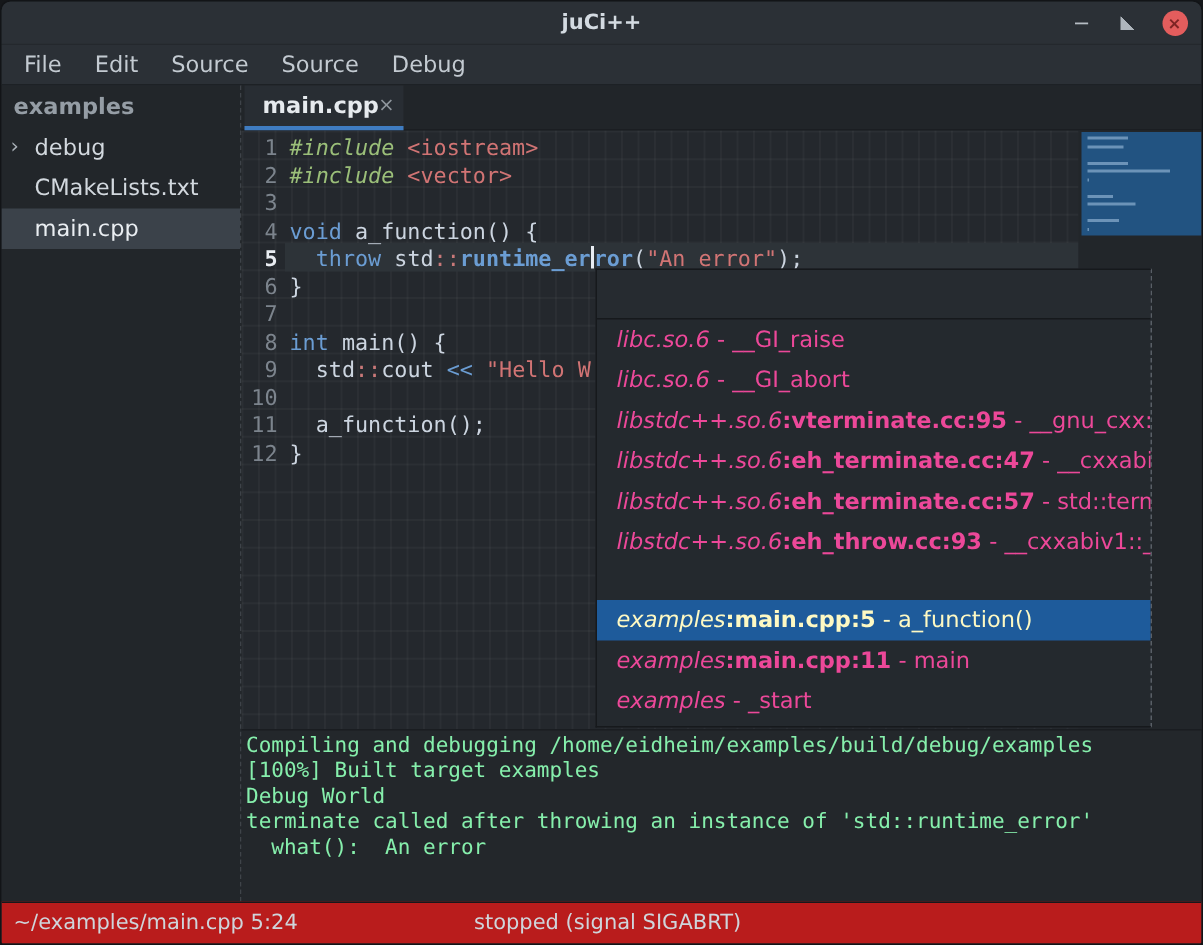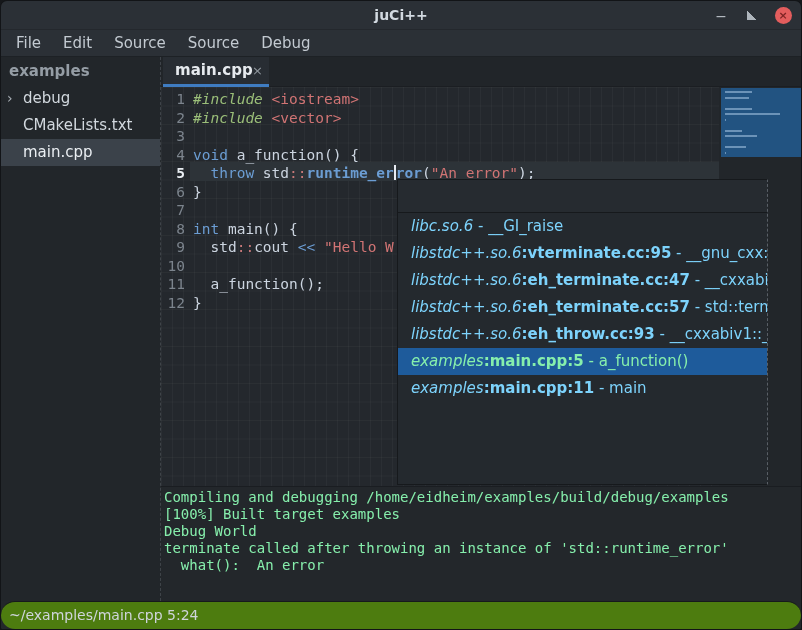--- a/index.html
+++ b/index.html
@@ -60,32 +60,32 @@
   .seg-opr{color:var(--opr);} .seg-def{color:var(--def);}
   .seg-caret{display:inline-block;width:0;border-left:2px solid #e8ecf2;height:15px;vertical-align:-2px;}
   
   .map{position:absolute;left:558px;top:0;width:84px;height:399px;background:#22262a;}
   .map-viewport{position:absolute;left:2px;top:1px;width:80px;height:69px;background:#225381;}
   .map-line{position:absolute;left:4px;height:2px;background:rgba(170,200,230,0.55);}
   
   .popup{position:absolute;left:236px;top:92px;width:371px;height:306px;background:#24292e;
          border:1px solid #16191c;border-right:1px dashed #595f66;z-index:5;}
   .popup-search{height:33px;background:#262b30;border-bottom:1px solid #16191c;}
-  .stack-item{height:27px;line-height:27px;padding-left:13px;font-size:15px;color:#7dd3fc;
+  .stack-item{height:27px;line-height:27px;padding-left:13px;font-size:15px;color:#ec4899;
               white-space:nowrap;overflow:hidden;}
-  .stack-item.selected{background:var(--selection);color:#86efac;}
+  .stack-item.selected{background:var(--selection);color:#fef9c3;margin-top:25px;}
   .stack-lib{font-style:italic;}
   .stack-file{font-weight:bold;}
   
   .terminal{position:absolute;left:0;top:429px;width:642px;height:117px;background:#23272b;
             border-top:1px solid #1a1d21;font-family:"DejaVu Sans Mono",monospace;font-size:14px;
             line-height:17px;color:#86efac;white-space:pre;padding:2px 0 0 3px;}
   
-  .statusbar{position:absolute;left:0;right:0;bottom:0;height:28px;background:#4d7c0f;
-             border-top:1px solid #16191c;font-size:14px;color:#cfd5db;border-radius:14px;}
+  .statusbar{position:absolute;left:0;right:0;bottom:0;height:28px;background:#b91c1c;
+             border-top:1px solid #16191c;font-size:14px;color:#cfd5db;}
   .status-loc{position:absolute;left:8px;line-height:27px;}
   .status-state{position:absolute;left:315px;line-height:27px;}
 </style>
 </head>
 <body>
 
 <div class="window">
 
   <div class="titlebar">
     <div class="title">juCi++</div>
@@ -143,30 +143,33 @@
             <div class="map-line" style="top: 47px; width: 32.2px;"></div>
             <div class="map-line" style="top: 58px; width: 21px;"></div>
             <div class="map-line" style="top: 63.5px; width: 1.4px;"></div>
           </div>
       </div>
 
       <div class="popup">
         <div class="popup-search"></div>
         <div id="stack-list">
             <div class="stack-item"><span class="stack-lib">libc.so.6</span><span> - __GI_raise</span></div>
+            <div class="stack-item"><span class="stack-lib">libc.so.6</span><span> - __GI_abort</span></div>
             <div class="stack-item"><span class="stack-lib">libstdc++.so.6</span><span class="stack-file">:vterminate.cc:95</span><span> - __gnu_cxx::__verbos</span></div>
             <div class="stack-item"><span class="stack-lib">libstdc++.so.6</span><span class="stack-file">:eh_terminate.cc:47</span><span> - __cxxabiv1::__tern</span></div>
             <div class="stack-item"><span class="stack-lib">libstdc++.so.6</span><span class="stack-file">:eh_terminate.cc:57</span><span> - std::terminate()</span></div>
             <div class="stack-item"><span class="stack-lib">libstdc++.so.6</span><span class="stack-file">:eh_throw.cc:93</span><span> - __cxxabiv1::__cxa_thro</span></div>
             <div class="stack-item selected"><span class="stack-lib">examples</span><span class="stack-file">:main.cpp:5</span><span> - a_function()</span></div>
             <div class="stack-item"><span class="stack-lib">examples</span><span class="stack-file">:main.cpp:11</span><span> - main</span></div>
+            <div class="stack-item"><span class="stack-lib">examples</span><span> - _start</span></div>
           </div>
       </div>
     </div>
 
     <div class="terminal" id="terminal"><div>Compiling and debugging /home/eidheim/examples/build/debug/examples</div><div>[100%] Built target examples</div><div>Debug World</div><div>terminate called after throwing an instance of 'std::runtime_error'</div><div>  what():  An error</div></div>
   </div>
 
   <div class="statusbar">
     <span class="status-loc">~/examples/main.cpp 5:24</span>
+    <span class="status-state">stopped (signal SIGABRT)</span>
   </div>
 
 </div>
 
 </body></html>

